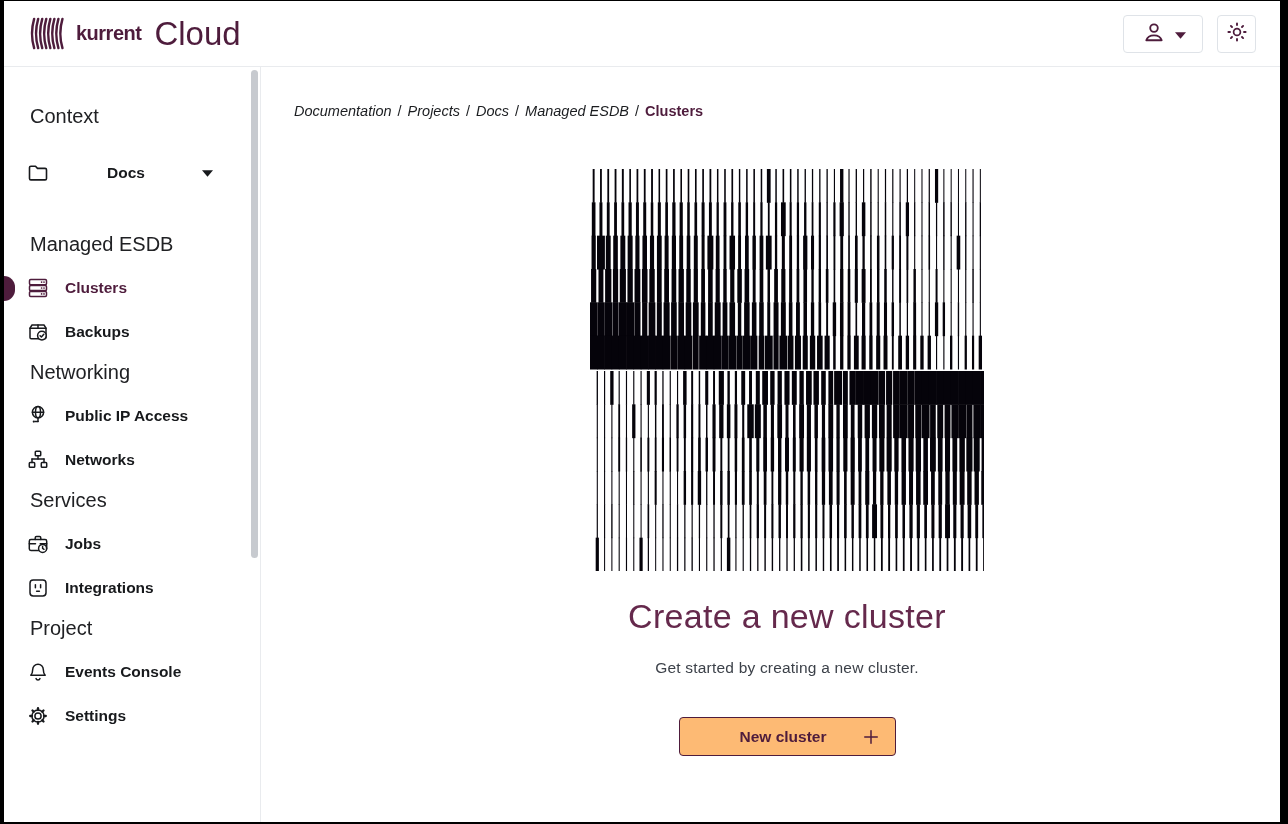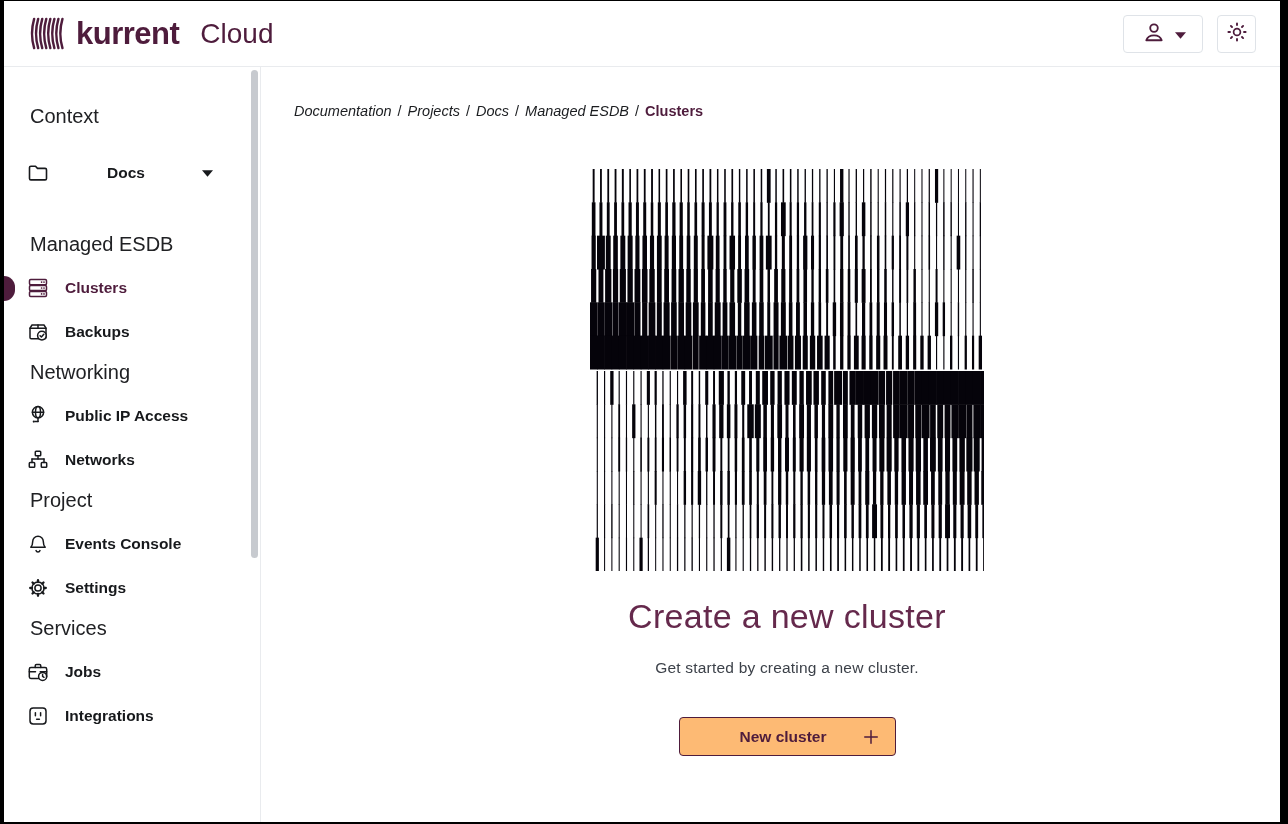--- a/index.html
+++ b/index.html
@@ -10,22 +10,22 @@
   html,body{width:1288px; height:824px; overflow:hidden;}
   body{background:#000; font-family:"Liberation Sans", sans-serif; position:relative;}
   .screen{position:absolute; left:4px; top:1px; width:1276px; height:821px; background:#fff;
           display:flex; flex-direction:column; overflow:hidden;}
 
   
   .header{height:66px; flex:0 0 66px; border-bottom:1px solid var(--divider);
           display:flex; align-items:center; padding:0 24px 0 24px; background:#fff;}
   .brand{display:flex; align-items:center; gap:9px; color:var(--brand);}
   .brand svg{display:block;}
-  .brand-word{font-size:31px; font-weight:700; letter-spacing:-0.5px; color:var(--brand);}
-  .brand-suffix{font-size:28px; font-weight:400; color:var(--brand); margin-left:12px;}
+  .brand-word{font-size:20px; font-weight:700; letter-spacing:-0.5px; color:var(--brand);}
+  .brand-suffix{font-size:33px; font-weight:400; color:var(--brand); margin-left:4px;}
   .header-right{margin-left:auto; display:flex; align-items:center; gap:14px;}
   .hbtn{display:flex; align-items:center; justify-content:center; gap:10px; height:38px;
         border:1px solid var(--border); border-radius:4px; background:#fff; color:var(--brand);
         font-size:15px; font-weight:600; cursor:pointer; font-family:inherit;}
   .support-btn{padding:0 17px;}
   .user-btn{width:80px; gap:8px;}
   .theme-btn{width:39px;}
 
   
   .app-body{flex:1; display:flex; min-height:0;}
@@ -202,20 +202,49 @@
                   <rect x="3.3" y="14.6" width="5.4" height="4.6" rx="0.8"></rect>
                   <rect x="15.3" y="14.6" width="5.4" height="4.6" rx="0.8"></rect>
                 </svg>
               </span>
             <span class="label">Networks</span>
           </div>
         </div>
       </div>
 
       <div class="group">
+        <div class="side-title">Services</div>
+        <div class="items">
+          <div class="row">
+            <span class="icon">
+                <svg width="24" height="24" viewBox="0 0 24 24" fill="none" stroke="currentColor" stroke-width="1.5" stroke-linecap="round" stroke-linejoin="round">
+                  <rect x="3.3" y="7.6" width="17.4" height="10.8" rx="1.6"></rect>
+                  <path d="M9.2,7.6 v-1.7 a1.3,1.3 0 0 1 1.3-1.3 h3 a1.3,1.3 0 0 1 1.3,1.3 v1.7"></path>
+                  <path d="M3.3,11.8 h6.2 M14.2,11.8 h6.5"></path>
+    <circle cx="16.6" cy="16.4" r="4" fill="#fff"></circle>
+                  <path d="M16.6,14.5 v1.9 l1.4,0.9"></path>
+                </svg>
+              </span>
+            <span class="label">Jobs</span>
+          </div>
+          <div class="row">
+            <span class="icon">
+                <svg width="24" height="24" viewBox="0 0 24 24" fill="none" stroke="currentColor" stroke-width="1.5" stroke-linecap="round" stroke-linejoin="round">
+                  <rect x="4" y="4" width="16" height="16" rx="3.2"></rect>
+                  <line x1="9.4" y1="8.8" x2="9.4" y2="11.8"></line>
+                  <line x1="14.6" y1="8.8" x2="14.6" y2="11.8"></line>
+                  <line x1="10.6" y1="15.2" x2="13.4" y2="15.2"></line>
+                </svg>
+              </span>
+            <span class="label">Integrations</span>
+          </div>
+        </div>
+      </div>
+
+      <div class="group">
         <div class="side-title">Project</div>
         <div class="items">
           <div class="row">
             <span class="icon">
                 <svg width="24" height="24" viewBox="0 0 24 24" fill="none" stroke="currentColor" stroke-width="1.5" stroke-linecap="round" stroke-linejoin="round">
                   <path d="M12,4.2 a5.3,5.3 0 0 1 5.3,5.3 c0,3.2 0.9,4.7 1.9,5.8 h-14.4 c1-1.1 1.9-2.6 1.9-5.8 a5.3,5.3 0 0 1 5.3-5.3 z"></path>
                   <path d="M10,18.6 a2.1,2.1 0 0 0 4,0"></path>
                 </svg>
               </span>
             <span class="label">Events Console</span>
@@ -231,49 +260,20 @@
                     <line x1="4.2" y1="12" x2="6" y2="12"></line>
                     <line x1="18" y1="12" x2="19.8" y2="12"></line>
     <line x1="6.5" y1="6.5" x2="7.8" y2="7.8"></line>
                     <line x1="16.2" y1="16.2" x2="17.5" y2="17.5"></line>
                     <line x1="17.5" y1="6.5" x2="16.2" y2="7.8"></line>
                     <line x1="7.8" y1="16.2" x2="6.5" y2="17.5"></line>
                   </g>
                 </svg>
               </span>
             <span class="label">Settings</span>
-          </div>
-        </div>
-      </div>
-
-      <div class="group">
-        <div class="side-title">Services</div>
-        <div class="items">
-          <div class="row">
-            <span class="icon">
-                <svg width="24" height="24" viewBox="0 0 24 24" fill="none" stroke="currentColor" stroke-width="1.5" stroke-linecap="round" stroke-linejoin="round">
-                  <rect x="3.3" y="7.6" width="17.4" height="10.8" rx="1.6"></rect>
-                  <path d="M9.2,7.6 v-1.7 a1.3,1.3 0 0 1 1.3-1.3 h3 a1.3,1.3 0 0 1 1.3,1.3 v1.7"></path>
-                  <path d="M3.3,11.8 h6.2 M14.2,11.8 h6.5"></path>
-    <circle cx="16.6" cy="16.4" r="4" fill="#fff"></circle>
-                  <path d="M16.6,14.5 v1.9 l1.4,0.9"></path>
-                </svg>
-              </span>
-            <span class="label">Jobs</span>
-          </div>
-          <div class="row">
-            <span class="icon">
-                <svg width="24" height="24" viewBox="0 0 24 24" fill="none" stroke="currentColor" stroke-width="1.5" stroke-linecap="round" stroke-linejoin="round">
-                  <rect x="4" y="4" width="16" height="16" rx="3.2"></rect>
-                  <line x1="9.4" y1="8.8" x2="9.4" y2="11.8"></line>
-                  <line x1="14.6" y1="8.8" x2="14.6" y2="11.8"></line>
-                  <line x1="10.6" y1="15.2" x2="13.4" y2="15.2"></line>
-                </svg>
-              </span>
-            <span class="label">Integrations</span>
           </div>
         </div>
       </div>
 
       <div class="side-scrollbar"></div>
     </aside>
 
     <main class="main">
       <nav class="breadcrumb">
         <a>Documentation</a>

